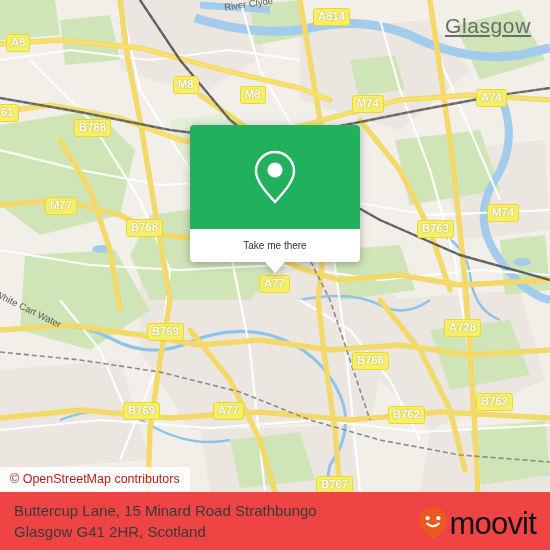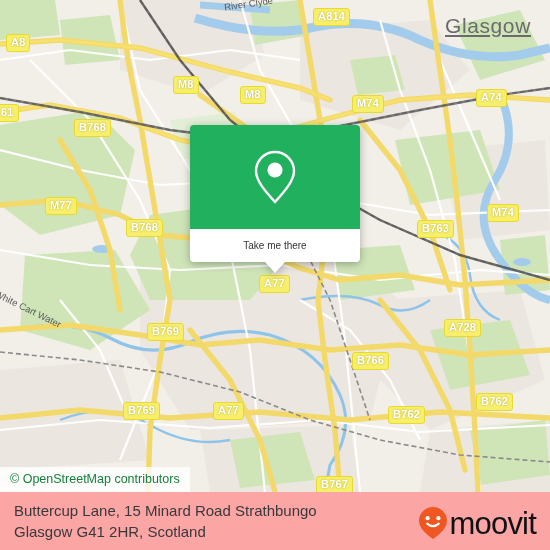--- a/index.html
+++ b/index.html
@@ -17,38 +17,38 @@
           border-radius:3px;color:#ffffff;font-size:11px;font-weight:bold;
           line-height:13px;padding:1px 4px 1.5px 4px;white-space:nowrap;
           letter-spacing:.2px;text-align:center;
           text-shadow:0 0 2px rgba(120,110,20,.55);}
   .citylabel{position:absolute;color:#6b6b6b;font-size:21px;
              letter-spacing:.6px;white-space:nowrap;}
   .riverlabel{position:absolute;color:#5a5a5a;font-size:9.5px;white-space:nowrap;}
 
   
   #attrib{position:absolute;left:0;bottom:0;background:rgba(255,255,255,.78);
-          color:#15803d;font-size:12.5px;line-height:20px;padding:2px 10px 3px 10px;}
+          color:#b91c1c;font-size:12.5px;line-height:20px;padding:2px 10px 3px 10px;}
 
   
   #card{position:absolute;left:190px;top:125px;width:170px;
         border-radius:4px;overflow:visible;
         filter:drop-shadow(0 2px 4px rgba(0,0,0,.30));}
   #card-green{background:#21b15e;height:104px;border-radius:4px 4px 0 0;
               display:flex;align-items:center;justify-content:center;}
   #card-foot{background:#ffffff;height:33px;border-radius:0 0 4px 4px;
              display:flex;align-items:center;justify-content:center;
              color:#333333;font-size:10px;position:relative;}
   #card-tail{position:absolute;left:50%;margin-left:-10px;top:100%;
              width:0;height:0;border-left:10px solid transparent;
              border-right:10px solid transparent;border-top:11px solid #ffffff;}
 
   
   #footer{position:absolute;left:0;top:492px;width:550px;height:58px;
-          background:#fca5a5;}
+          background:#ef4444;}
   #addr{position:absolute;left:14px;top:8px;width:370px;color:#39393b;
         font-size:15px;line-height:21px;}
   #logo{position:absolute;right:14px;top:14px;display:flex;align-items:center;}
   #logo-word{font-size:31px;color:#111214;letter-spacing:-.8px;
              line-height:31px;margin-left:1px;font-weight:normal;text-align:center;}
 </style>
 </head>
 <body>
 
 <div id="app">

